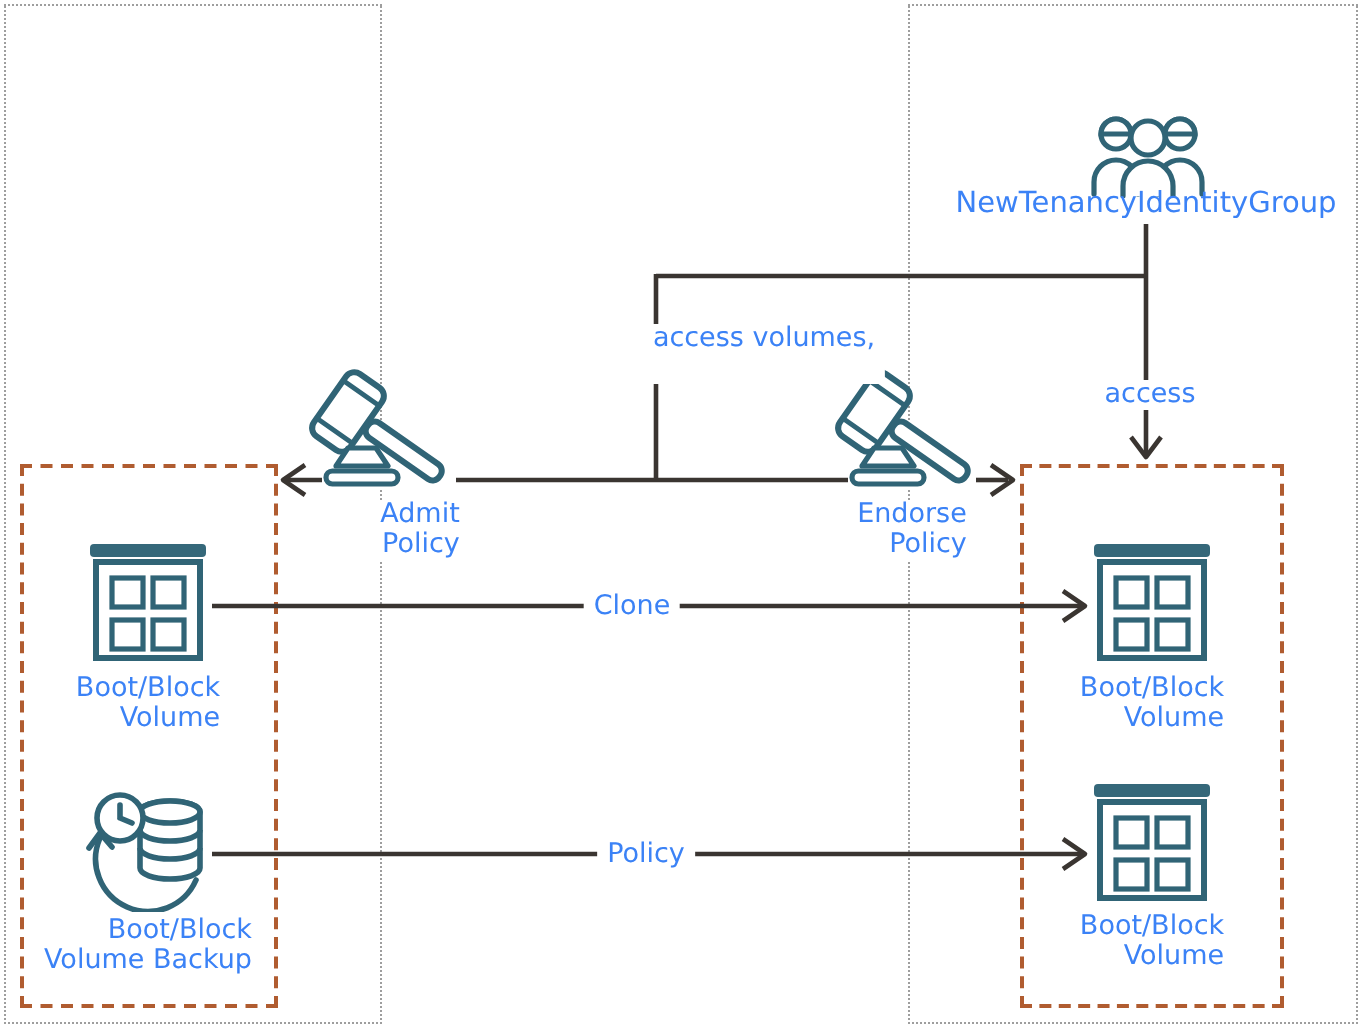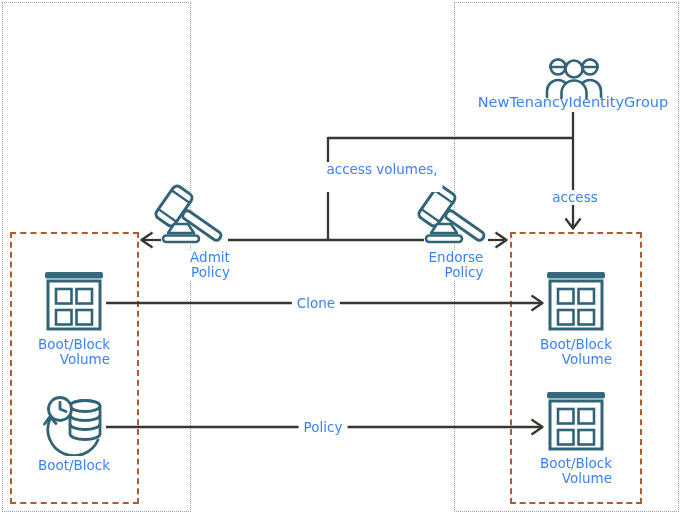--- a/index.html
+++ b/index.html
@@ -167,20 +167,21 @@
   <div class="lbl halo" style="left:316px;top:296px;">Clone</div>
   <div class="lbl halo" style="left:323px;top:420px;">Policy</div>
 
   <div class="lbl" style="left:74px;top:337px;">
     <span>Boot/Block</span><br>
     <span>Volume</span>
   </div>
 
   <div class="lbl" style="left:74px;top:458px;">
     <span>Boot/Block</span><br>
+    <span>Volume Backup</span>
   </div>
 
   <div class="lbl" style="left:576px;top:337px;">
     <span>Boot/Block</span><br>
     <span>Volume</span>
   </div>
 
   <div class="lbl" style="left:576px;top:456px;">
     <span>Boot/Block</span><br>
     <span>Volume</span>

